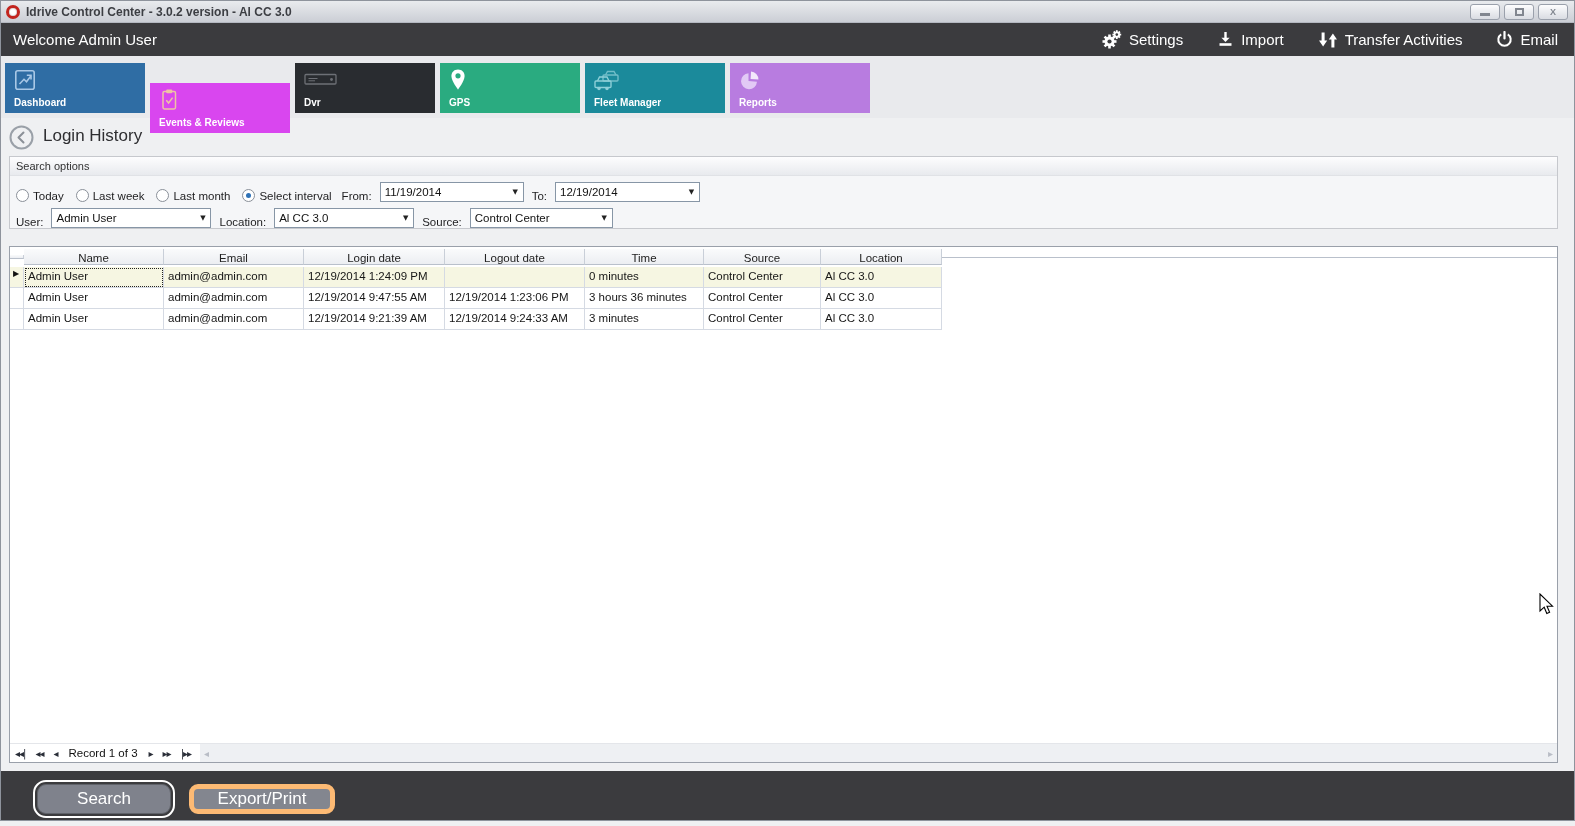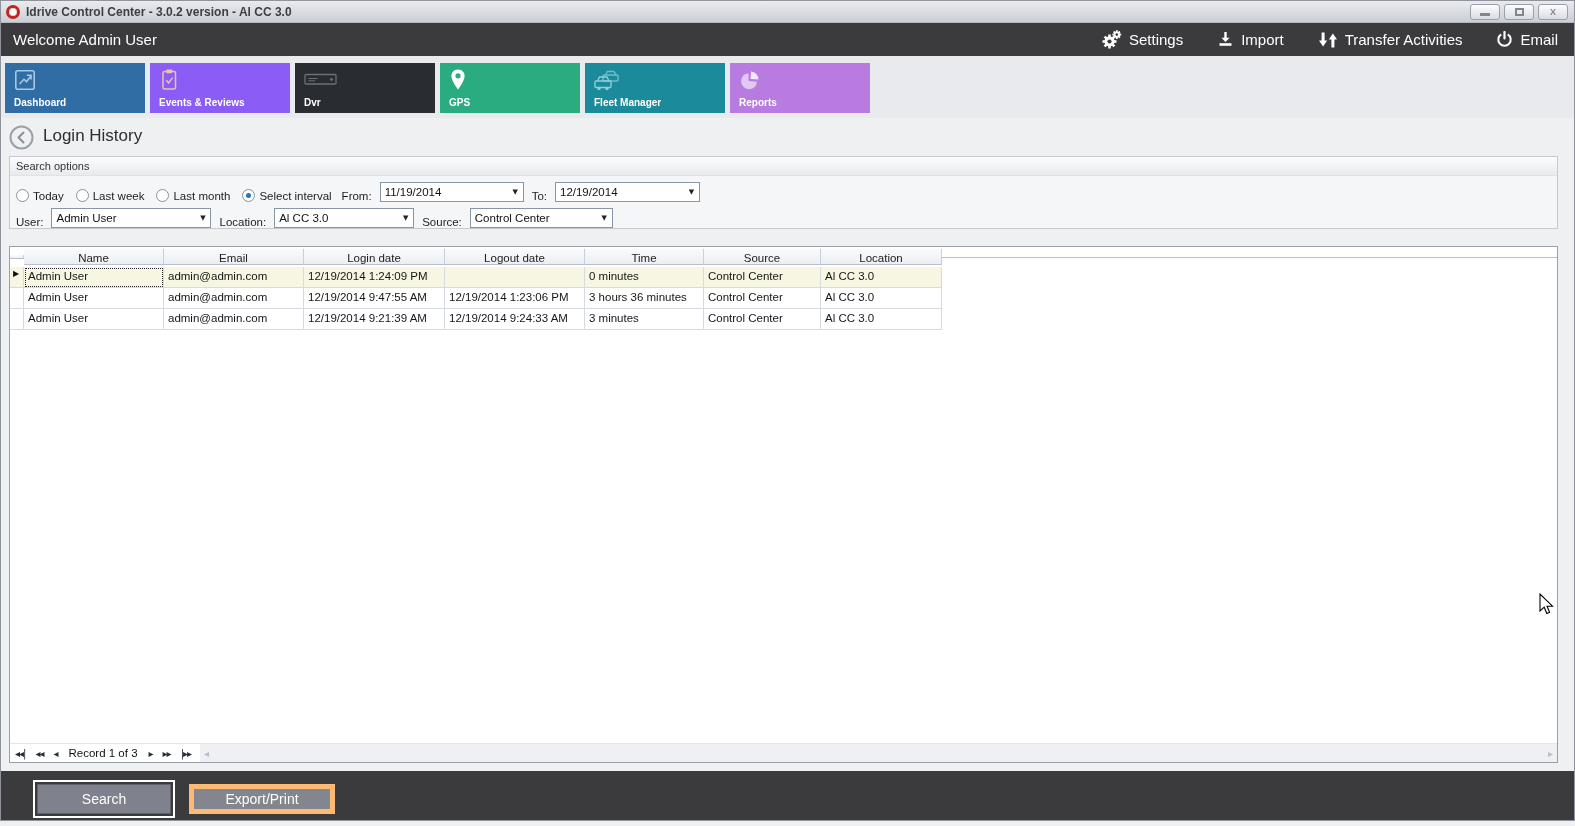--- a/index.html
+++ b/index.html
@@ -68,22 +68,22 @@
   .g-cell.focus { outline:1px dotted #222; outline-offset:-2px; }
   .g-body-fill { flex:1; background:#fff; }
   .g-nav { flex:none; height:19px; background:#fff; display:flex; align-items:center; border-top:1px solid #e4e6ea; }
   .vcr { font-family:"DejaVu Sans",sans-serif; font-size:10px; color:#2a2e38; padding:0 5px; cursor:pointer; letter-spacing:-1px; }
   .nav-text { font-size:11.5px; color:#111; padding:0 6px; white-space:nowrap; }
   .scroll-track { flex:1; align-self:stretch; background:#eef0f3; display:flex; align-items:center; justify-content:space-between; margin-left:4px; }
   .scroll-arrow { font-family:"DejaVu Sans",sans-serif; font-size:10px; color:#b9bdc6; padding:0 4px; }
 
   
   .footer-bar { position:absolute; top:770px; left:0; right:0; height:50px; background:#3b3b3e; }
-  .btn { position:absolute; top:13px; height:30px; color:#fff; font-size:14px; text-align:center;
-    display:flex; align-items:center; justify-content:center; cursor:pointer; }
+  .btn { position:absolute; top:13px; height:30px; color:#fff; font-size:17px; text-align:center;
+    display:flex; align-items:center; justify-content:center; cursor:pointer;border-radius:9px; }
   .btn-search { left:36px; width:134px; background:#7f828c; border:1px solid #5f6269; outline:2px solid #fff; outline-offset:2px; }
   .btn-export { left:188px; width:146px; background:#83868f; border:5px solid #fdba74; }
   .bottom-strip { position:absolute; top:820px; left:0; right:0; height:6px; background:#c8cdd6; }
 
   .cursor { position:absolute; left:1538px; top:592px; pointer-events:none; z-index:50; }
 </style>
 </head>
 <body>
 
 <div class="window">
@@ -168,21 +168,21 @@
   <div class="tile-strip">
     <div class="tiles" id="tiles">
         <div class="tile" style="background: rgb(47, 109, 164);">
           <span class="tile-icon"><svg width="24" height="24" viewBox="0 0 24 24" fill="none" stroke="#a9c8e6" stroke-width="1.6">
               <rect x="2.8" y="2.8" width="18.4" height="18.4" rx="2"></rect>
               <path d="M6.5 16 L11 11.3 L13.5 13.8 L17.8 8"></path>
               <path d="M13.8 7.2 H18 V11.4"></path>
             </svg></span>
           <span class="tile-label">Dashboard</span>
         </div>
-        <div class="tile" style="background: #8b5cf6;">
+        <div class="tile" style="background: #d946ef; margin-top: 20px;">
           <span class="tile-icon"><svg width="22" height="24" viewBox="0 0 22 24" fill="none" stroke="#eec3a4" stroke-width="1.5">
               <rect x="5" y="3.5" width="12.5" height="17.5" rx="1.4"></rect>
               <rect x="8.2" y="1.6" width="6" height="3.6" rx="1" fill="#eec3a4" stroke="none"></rect>
               <path d="M8.3 12.2 L10.6 15 L14.6 9.6"></path>
             </svg></span>
           <span class="tile-label">Events &amp; Reviews</span>
         </div>
         <div class="tile" style="background: rgb(41, 44, 48);">
           <span class="tile-icon"><svg width="36" height="22" viewBox="0 0 36 22" fill="none" stroke="#6d7076" stroke-width="1.3">
               <rect x="2" y="6.5" width="31" height="9.5" rx="1"></rect>

